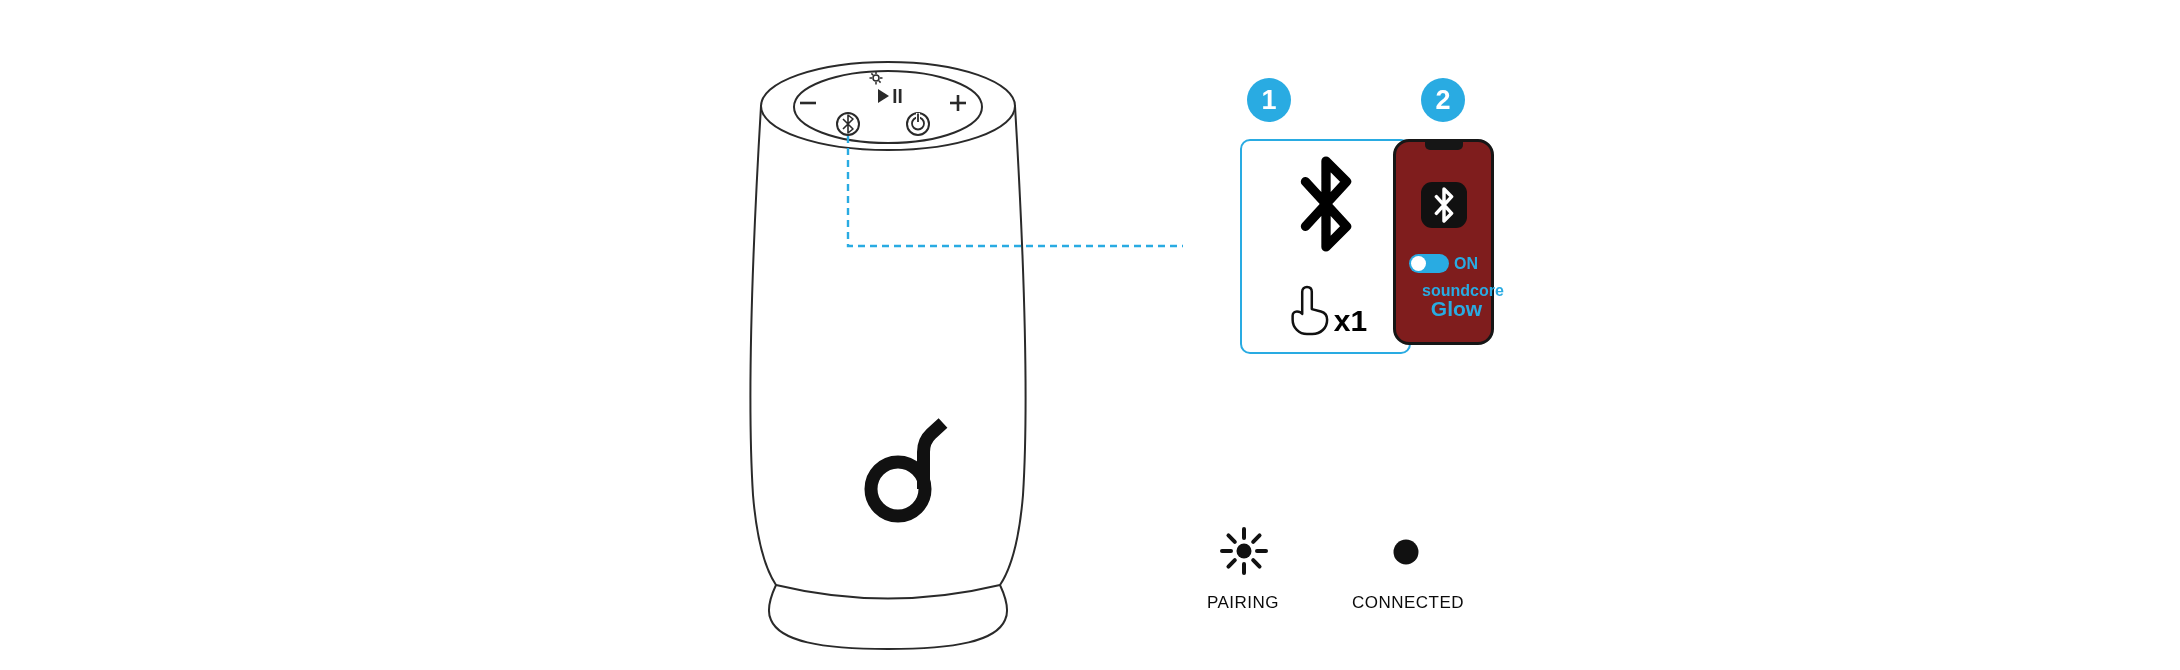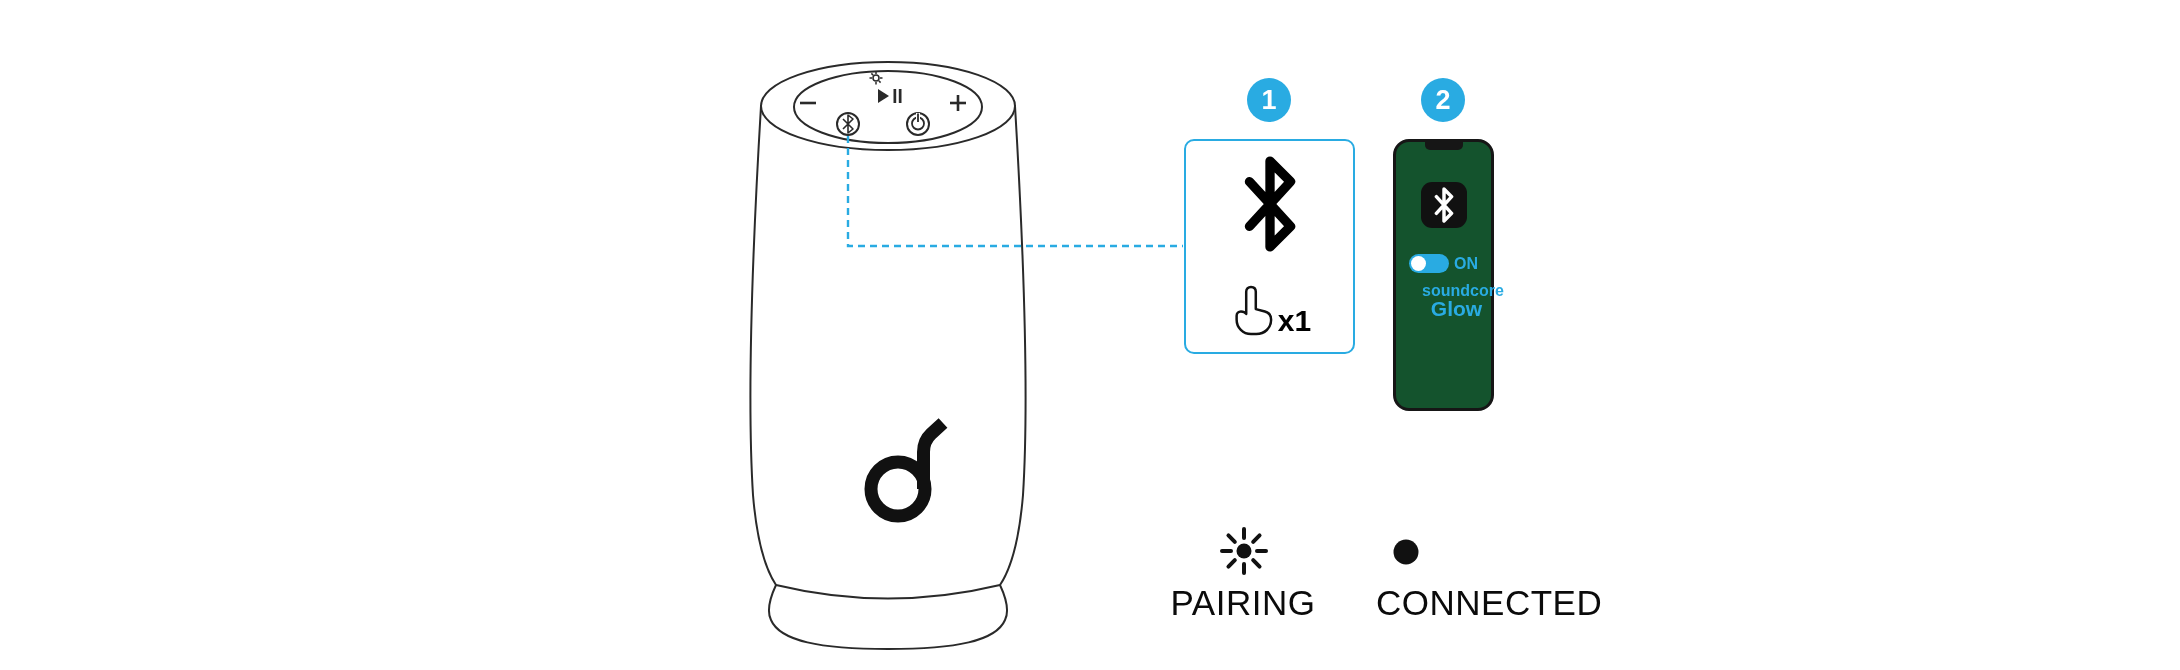--- a/index.html
+++ b/index.html
@@ -13,34 +13,34 @@
   .badge{
     position:absolute;width:44px;height:44px;border-radius:50%;
     background:#29ABE2;color:#fff;font-size:27px;font-weight:bold;
     display:flex;align-items:center;justify-content:center;
   }
   #badge-1{left:1247px;top:78px;}
   #badge-2{left:1421px;top:78px;}
 
   
   #step1-box{
-    position:absolute;left:1184px;top:139px;width:171px;height:215px;
+    position:absolute;left:1240px;top:139px;width:171px;height:215px;
     box-sizing:border-box;border:2.5px solid #29ABE2;border-radius:10px;background:#fff;
   }
   #step1-bt{position:absolute;left:50%;top:14px;transform:translateX(-50%);}
   #step1-tap-row{
     position:absolute;left:0;right:0;bottom:14px;
     display:flex;justify-content:center;align-items:flex-end;gap:4px;
   }
   #tap-count{font-size:30px;font-weight:bold;color:#000;line-height:30px;padding-bottom:2px;}
 
   
   #phone{
-    position:absolute;left:1393px;top:139px;width:101px;height:272px;
-    box-sizing:border-box;border:3px solid #161616;border-radius:16px;background:#14532d;
+    position:absolute;left:1393px;top:139px;width:101px;height:206px;
+    box-sizing:border-box;border:3px solid #161616;border-radius:16px;background:#7f1d1d;
   }
   #phone-notch{
     position:absolute;left:50%;top:0;transform:translateX(-50%);
     width:38px;height:8px;background:#161616;border-radius:0 0 5px 5px;
   }
   #bt-app-icon{
     position:absolute;left:50%;top:40px;transform:translateX(-50%);
     width:46px;height:46px;background:#111;border-radius:11px;
     display:flex;align-items:center;justify-content:center;
   }
@@ -56,25 +56,25 @@
   #toggle-label{color:#29ABE2;font-weight:bold;font-size:16px;line-height:19px;}
   #app-name{
     position:absolute;left:0;right:0;top:140px;text-align:center;
     color:#29ABE2;font-weight:bold;padding-left:26px;
   }
   #app-name .line1{font-size:16px;line-height:18px;}
   #app-name .line2{font-size:21px;line-height:18px;}
 
   
   .status-label{
-    position:absolute;top:589px;text-align:center;font-size:35px;color:#0b0b0b;
+    position:absolute;top:589px;text-align:center;font-size:17px;color:#0b0b0b;
     letter-spacing:0.5px;line-height:28px;
   }
   #pairing-label{left:1163px;width:160px;}
-  #connected-label{left:1376px;width:200px;}
+  #connected-label{left:1308px;width:200px;}
 </style>
 </head>
 <body>
 
 <div id="canvas">
 
   <svg id="art" width="2180" height="670" viewBox="0 0 2180 670">
 
     <g stroke="#2a2a2a" stroke-width="2" fill="none">
 

